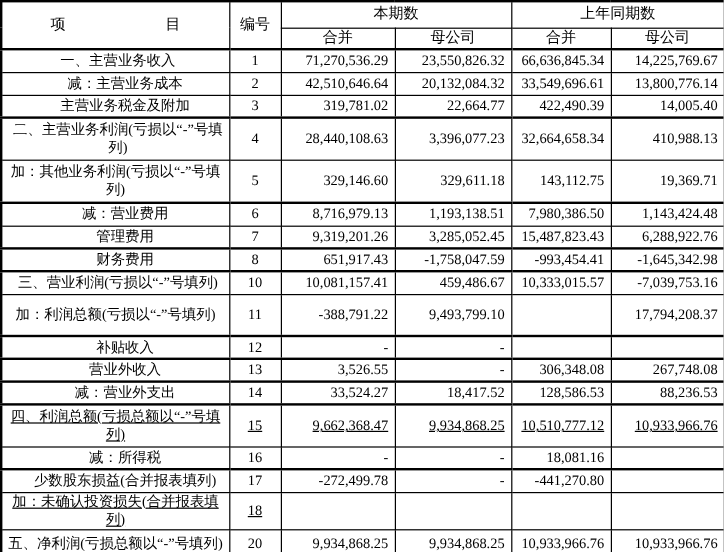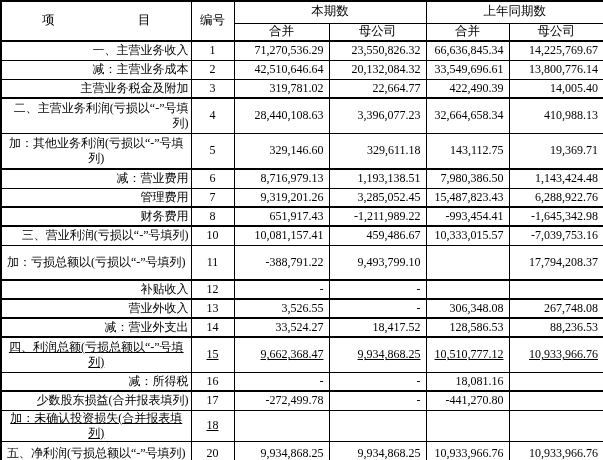--- a/index.html
+++ b/index.html
@@ -43,21 +43,21 @@
   
   tbody tr:nth-child(3) td,
   tbody tr:nth-child(5) td,
   tbody tr:nth-child(7) td,
   tbody tr:nth-child(8) td,
   tbody tr:nth-child(10) td,
   tbody tr:nth-child(11) td,
   tbody tr:nth-child(12) td,
   tbody tr:nth-child(13) td,
   tbody tr:nth-child(15) td{border-bottom:2px solid #000;}
-  td.item{text-align:right;padding-left:6px;padding-right:2px;}
+  td.item{text-align:center;padding-left:6px;padding-right:2px;}
   td.item.ind1{padding-left:18px;}
   td.item.ctr{text-align:center;padding-left:2px;}
   td.code{text-align:center;}
   td.num{text-align:right;padding-right:5px;white-space:nowrap;}
 </style>
 </head>
 <body>
 
 <table class="fin">
   <colgroup>
@@ -141,34 +141,34 @@
     <td class="code">7</td>
     <td class="num">9,319,201.26</td>
     <td class="num">3,285,052.45</td>
     <td class="num">15,487,823.43</td>
     <td class="num">6,288,922.76</td>
   </tr>
       <tr>
     <td class="item ind1">财务费用</td>
     <td class="code">8</td>
     <td class="num">651,917.43</td>
-    <td class="num">-1,211,989.22</td>
+    <td class="num">-1,758,047.59</td>
     <td class="num">-993,454.41</td>
     <td class="num">-1,645,342.98</td>
   </tr>
       <tr>
     <td class="item">三、营业利润(亏损以“-”号填列)</td>
     <td class="code">10</td>
     <td class="num">10,081,157.41</td>
     <td class="num">459,486.67</td>
     <td class="num">10,333,015.57</td>
     <td class="num">-7,039,753.16</td>
   </tr>
       <tr>
-    <td class="item ctr">加：亏损总额以(亏损以“-”号填列)</td>
+    <td class="item ctr">加：利润总额(亏损以“-”号填列)</td>
     <td class="code">11</td>
     <td class="num">-388,791.22</td>
     <td class="num">9,493,799.10</td>
     <td class="num"></td>
     <td class="num">17,794,208.37</td>
   </tr>
       <tr>
     <td class="item ind1">补贴收入</td>
     <td class="code">12</td>
     <td class="num">-</td>

